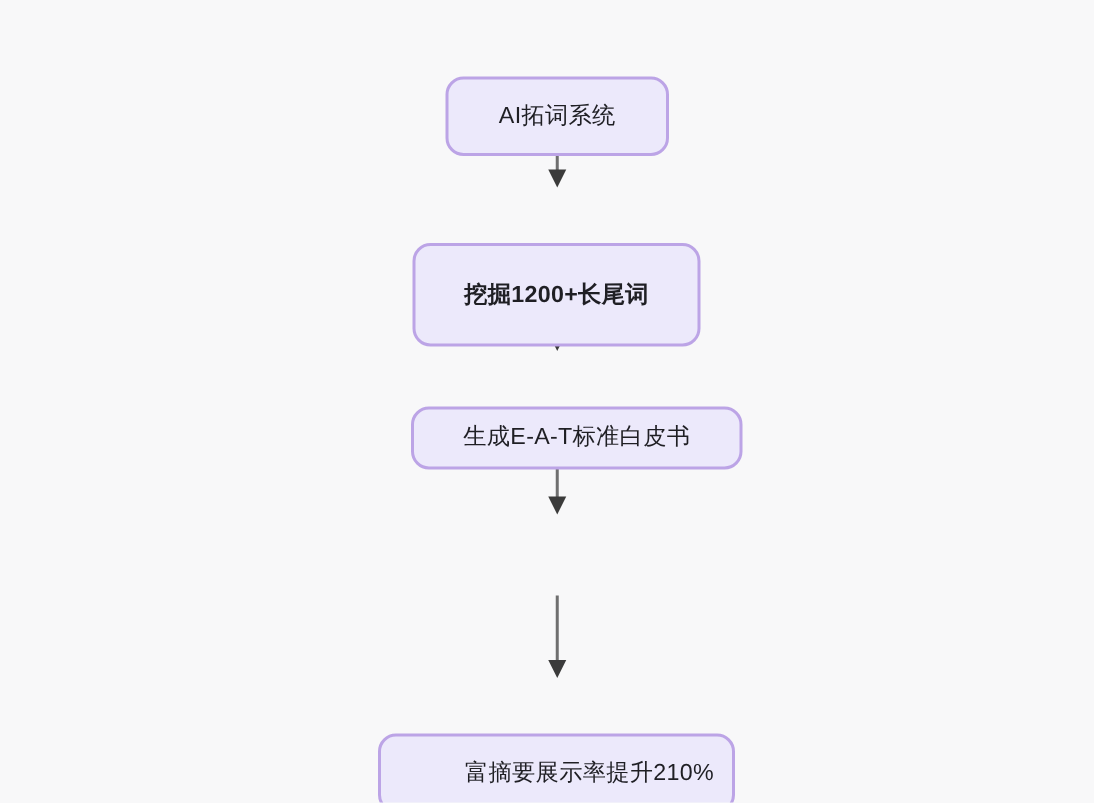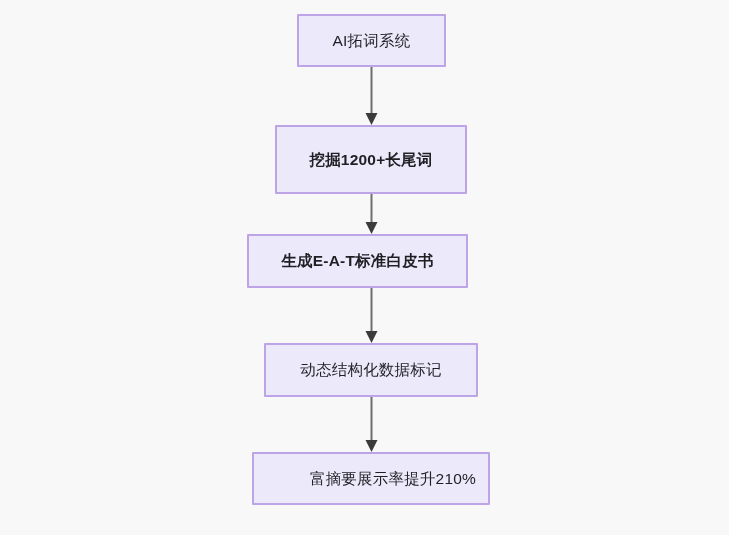--- a/index.html
+++ b/index.html
@@ -17,29 +17,30 @@
     position: relative;
     width: 729px;
     height: 535px;
     background: #f8f8f9;
   }
   .node {
     position: absolute;
     box-sizing: border-box;
     background: #ece9fb;
     border: 2px solid #bca4e6;
-    border-radius: 1px;
+    border-radius: 12px;
     display: flex;
     align-items: center;
     justify-content: center;
     color: #1f1f24;
     font-size: 15.5px;
     line-height: 1;
     letter-spacing: 0.2px;
     white-space: nowrap;
+    margin-top: 37px;
   }
   .node-label {
     display: block;
     padding: 0 6px;
   }
   .edge {
     position: absolute;
     left: 0;
     top: 0;
     width: 729px;
@@ -82,25 +83,22 @@
   </svg>
 
   <div class="node" style="left:297px; top:14px; width:149px; height:53px;">
     <span class="node-label">AI拓词系统</span>
   </div>
 
   <div class="node" style="left:275px; top:125px; width:192px; height:69px;font-weight:bold;">
     <span class="node-label">挖掘1200+长尾词</span>
   </div>
 
-  <div class="node" style="left:247px; top:234px; width:221px; height:54px;font-weight:bold;">
+  <div class="node" style="left:274px; top:234px; width:221px; height:42px;">
     <span class="node-label">生成E-A-T标准白皮书</span>
   </div>
 
-  <div class="node" style="left:264px; top:343px; width:214px; height:54px;">
-    <span class="node-label">动态结构化数据标记</span>
-  </div>
 
   <div class="node" style="left:252px; top:452px; width:238px; height:53px;padding-left:44px;">
     <span class="node-label">富摘要展示率提升210%</span>
   </div>
 
 </div>
 
 </body></html>

